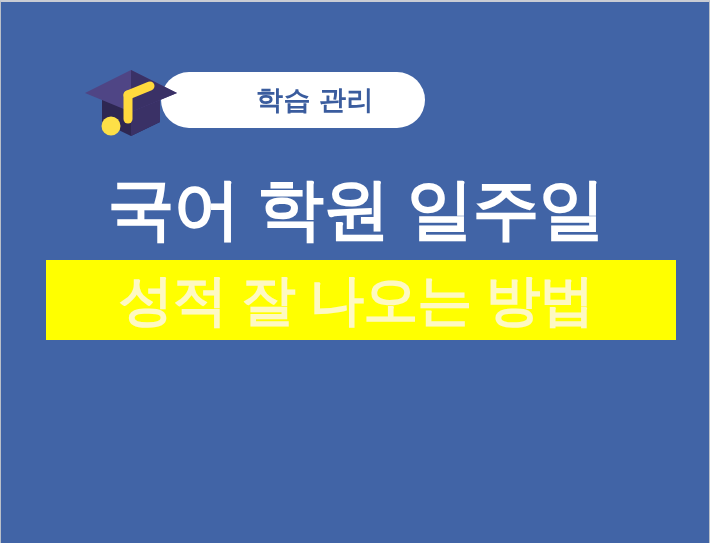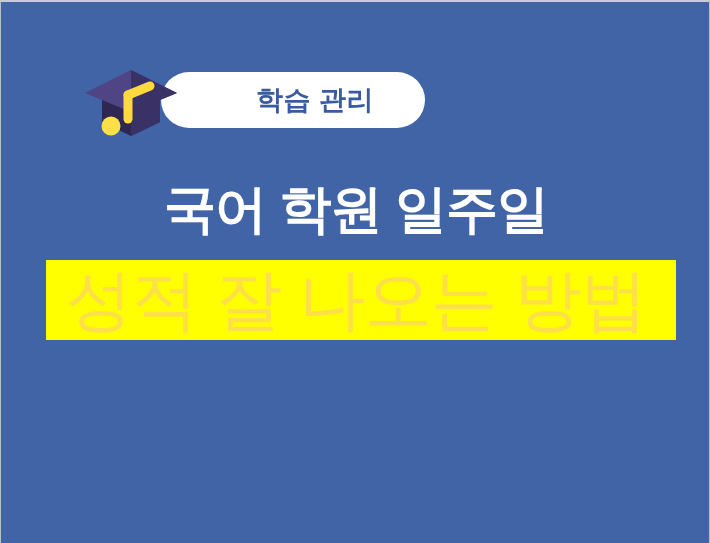--- a/index.html
+++ b/index.html
@@ -70,21 +70,21 @@
   #headline-block {
     position: absolute;
     left: 0;
     top: 168px;
     width: 710px;
     text-align: center;
   }
 
   .headline-line {
     display: block;
-    font-size: 52px;
+    font-size: 67px;
     font-weight: 700;
     line-height: 78px;
     letter-spacing: -1px;
     white-space: nowrap;
     color: #ffffff;
   }
 
   #headline-line-3-wrap {
     position: relative;
     margin-top: 12px;
@@ -96,26 +96,26 @@
     left: 45px;
     top: 0;
     width: 630px;
     height: 80px;
     background: #ffff00;
   }
 
   #headline-line-3 {
     position: relative;
     display: block;
-    font-size: 67px;
-    font-weight: 400;
+    font-size: 55px;
+    font-weight: 700;
     line-height: 80px;
     letter-spacing: -1px;
     white-space: nowrap;
-    color: #fde047;
+    color: #fef9c3;
   }
 </style>
 </head>
 <body>
 
 <div id="thumbnail-card">
 
   <div id="badge-row">
 
     <div id="badge-pill">

